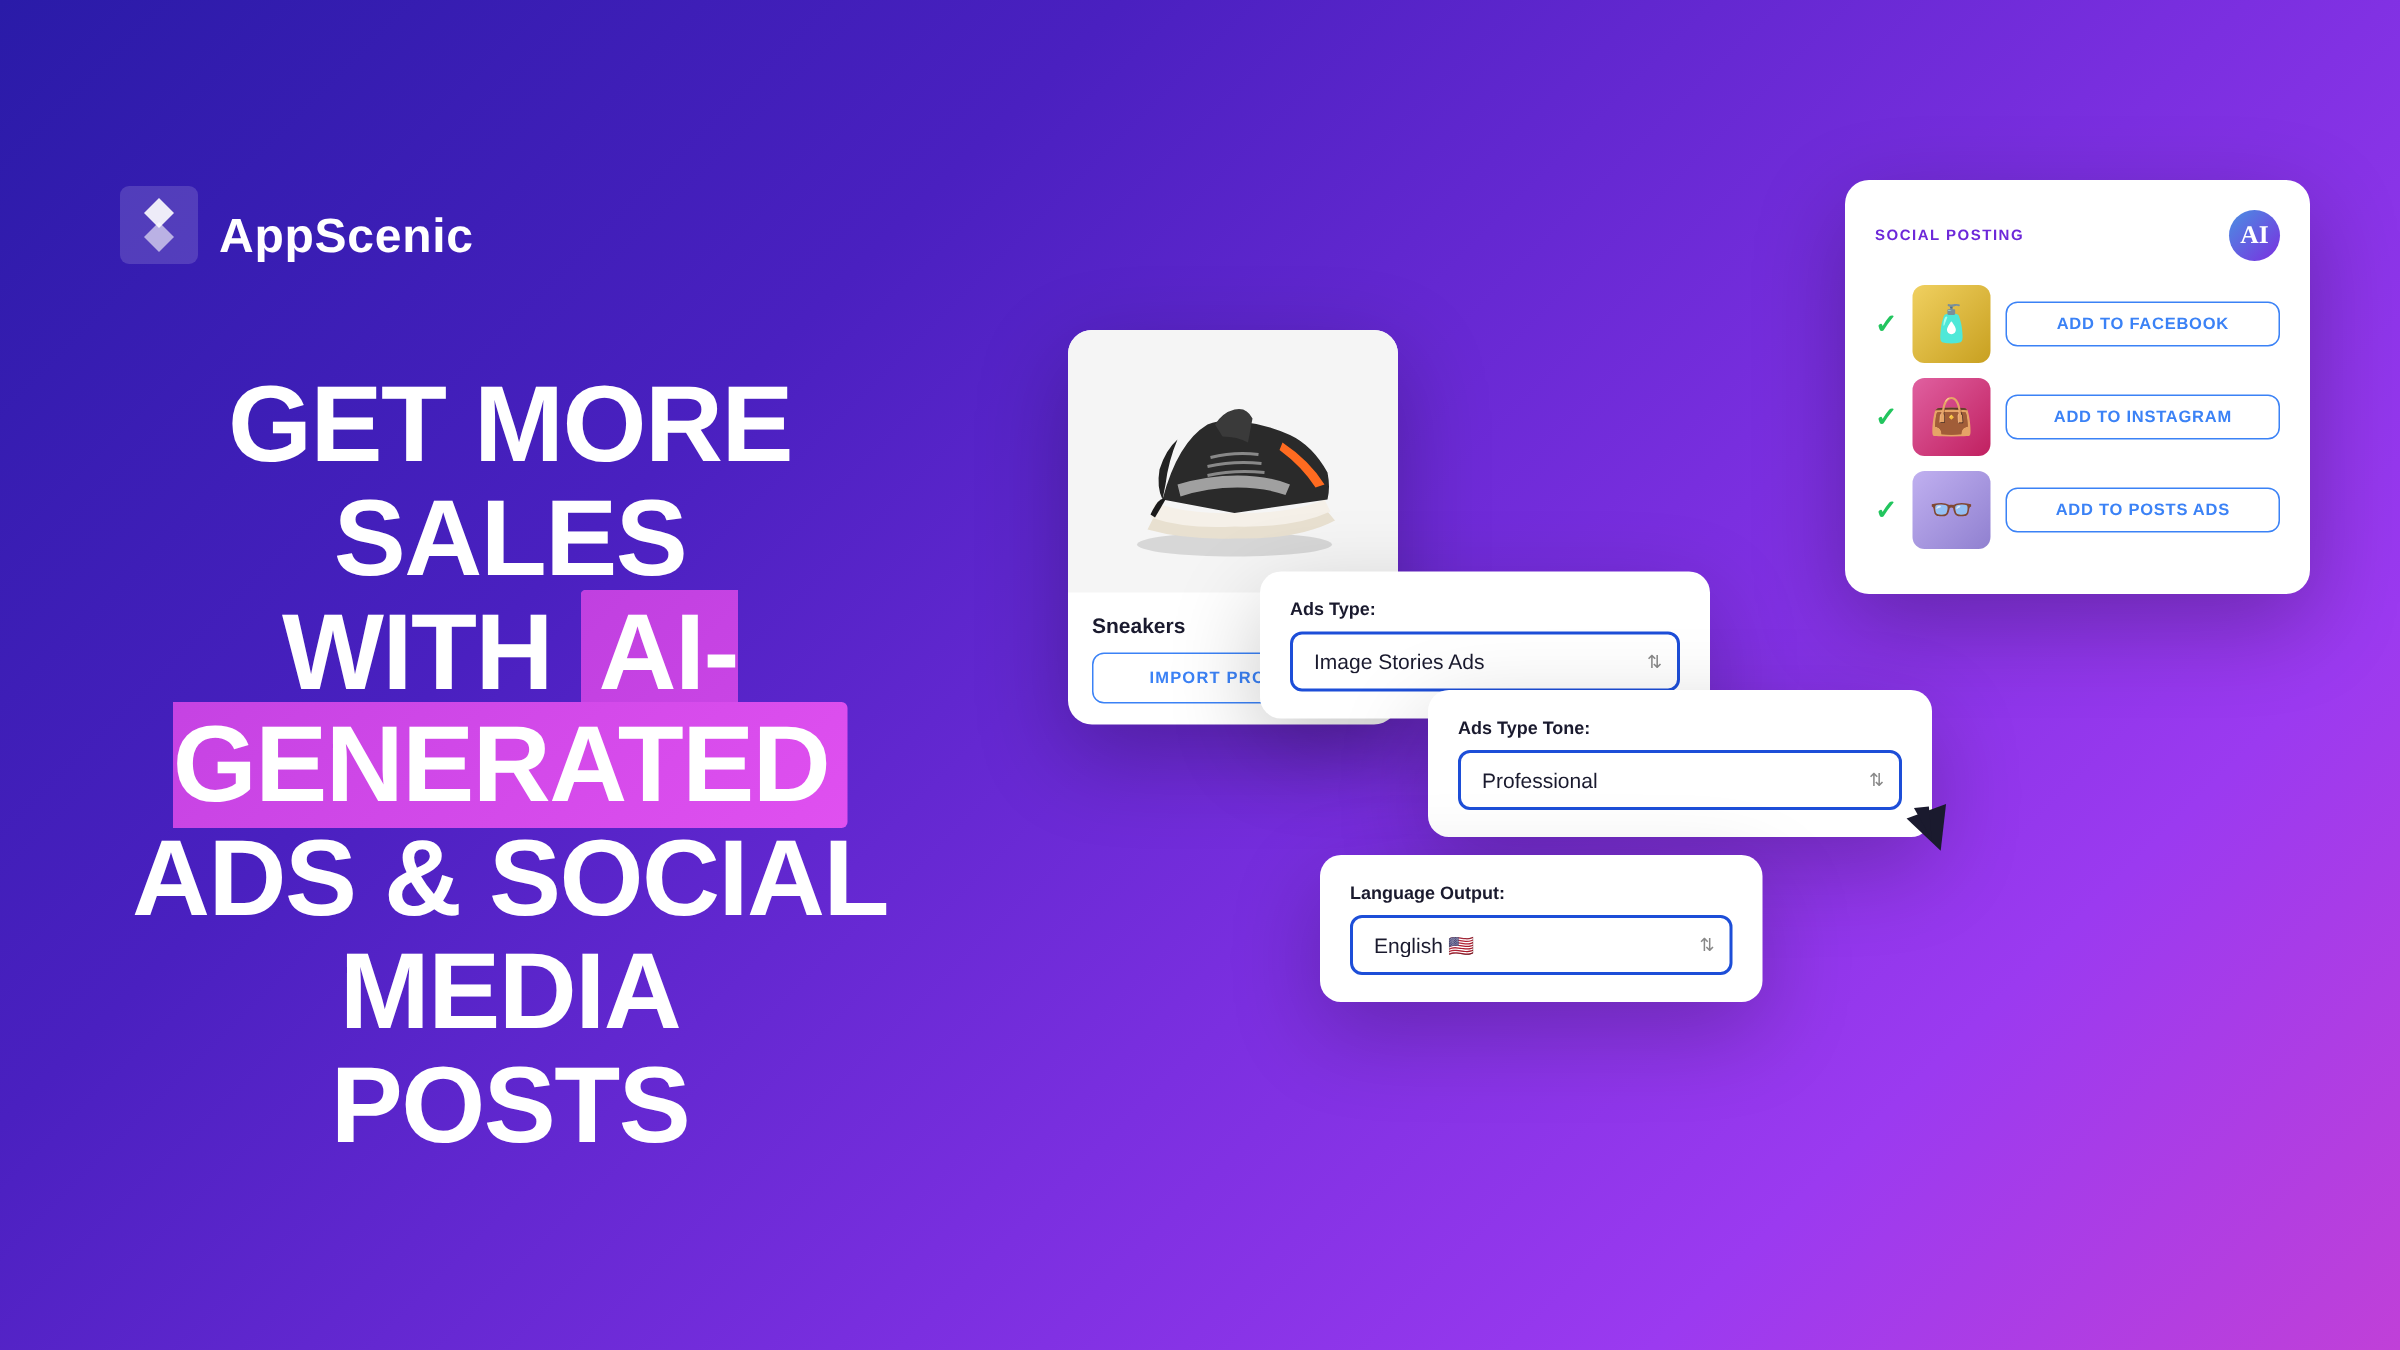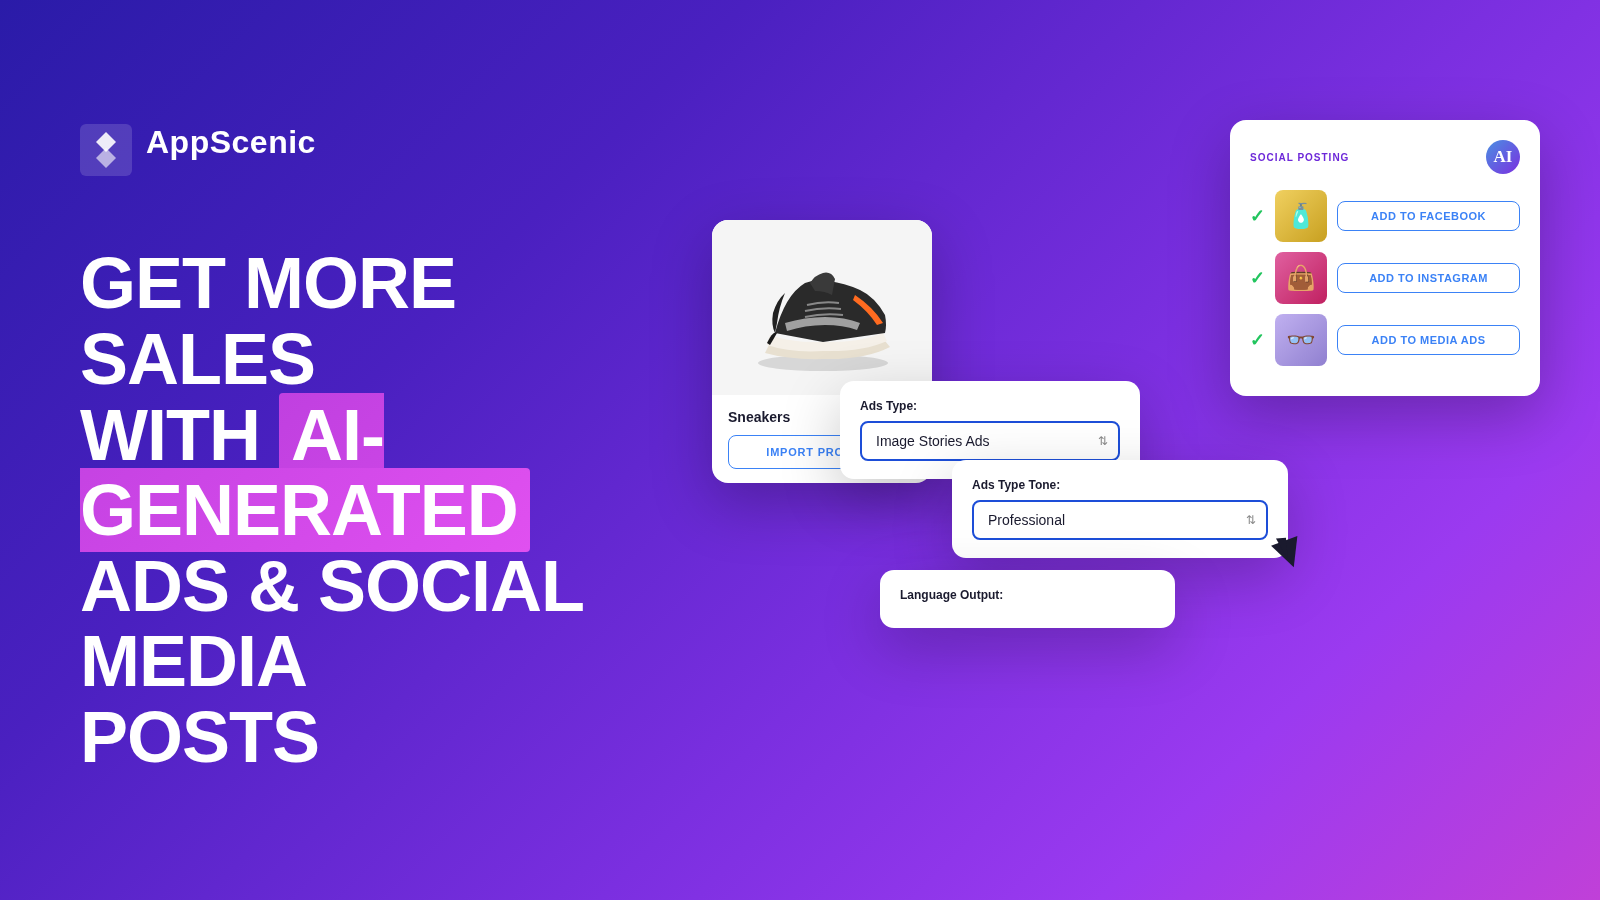--- a/index.html
+++ b/index.html
@@ -24,21 +24,21 @@
     .left-section {
       flex: 0 0 680px;
       padding: 60px 80px;
       display: flex;
       flex-direction: column;
       gap: 30px;
     }
 
     .logo-area {
       display: flex;
-      align-items: flex-start;
+      align-items: flex-end;
       gap: 14px;
     }
 
     .logo-icon {
       width: 52px;
       height: 52px;
     }
 
     .logo-text {
       color: #ffffff;
@@ -48,20 +48,21 @@
     }
 
     .headline {
       margin-top: 40px;
       color: #ffffff;
       font-size: 72px;
       font-weight: 900;
       line-height: 1.05;
       text-transform: uppercase;
       letter-spacing: -1px;
+      text-align: center;
     }
 
     .highlight {
       background: linear-gradient(135deg, #c040e0, #e050f0);
       padding: 2px 12px;
       border-radius: 4px;
       display: inline;
     }
 
     
@@ -364,21 +365,21 @@
 
       <div class="social-row">
         <span class="check-icon">✓</span>
         <div class="thumb-bag">👜</div>
         <button class="social-btn">ADD TO INSTAGRAM</button>
       </div>
 
       <div class="social-row">
         <span class="check-icon">✓</span>
         <div class="thumb-glasses">👓</div>
-        <button class="social-btn">ADD TO MEDIA ADS</button>
+        <button class="social-btn">ADD TO POSTS ADS</button>
       </div>
     </div>
 
     <div class="product-card">
       <div class="product-image-area">
 
         <svg class="sneaker-img" viewBox="0 0 175 145" xmlns="http://www.w3.org/2000/svg">
 
           <ellipse cx="88" cy="128" rx="65" ry="8" fill="rgba(0,0,0,0.12)"></ellipse>
 
@@ -429,19 +430,28 @@
           <option>Casual</option>
           <option>Friendly</option>
           <option>Humorous</option>
           <option>Serious</option>
         </select>
       </div>
     </div>
 
     <div class="language-card">
       <div class="card-label">Language Output:</div>
+      <div class="select-wrapper">
+        <select>
+          <option>English 🇺🇸</option>
+          <option>Spanish</option>
+          <option>French</option>
+          <option>German</option>
+          <option>Italian</option>
+        </select>
+      </div>
     </div>
 
     <div class="cursor"></div>
 
   </div>
 
 </div>
 
 </body></html>

